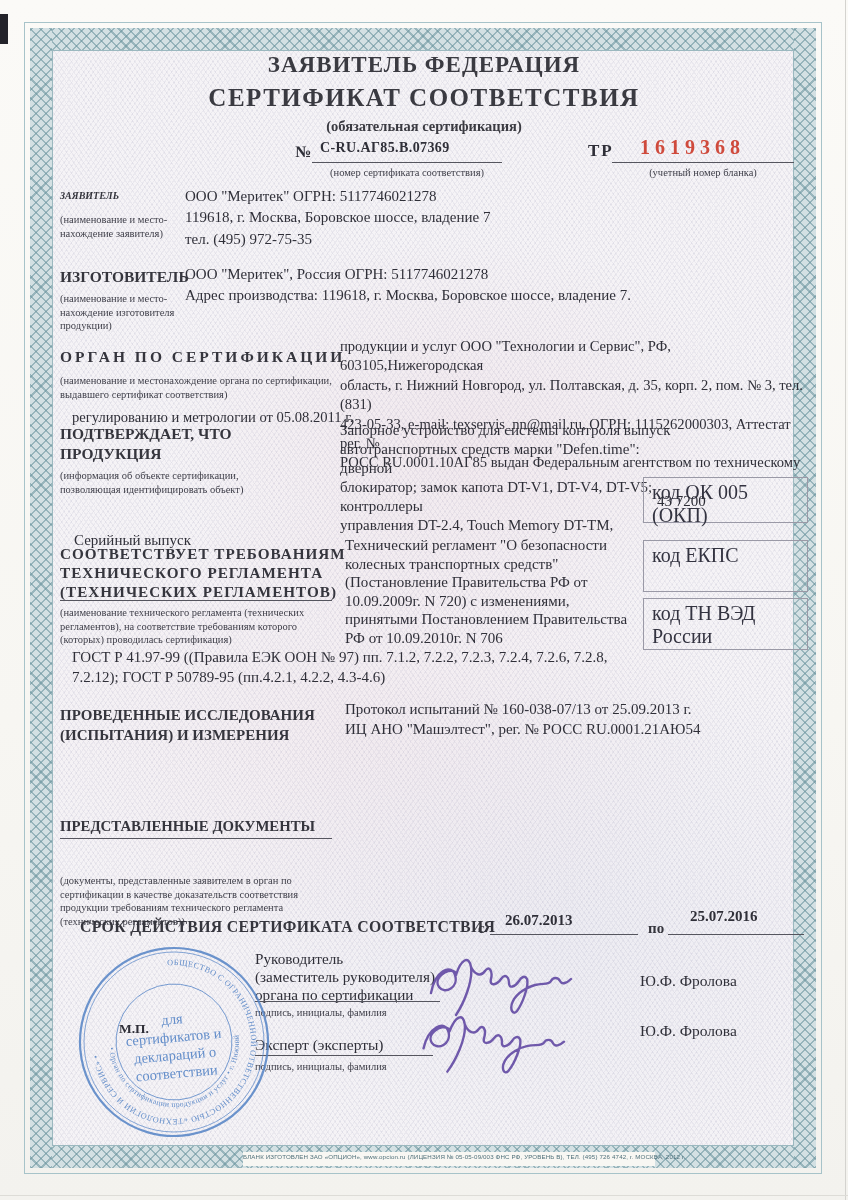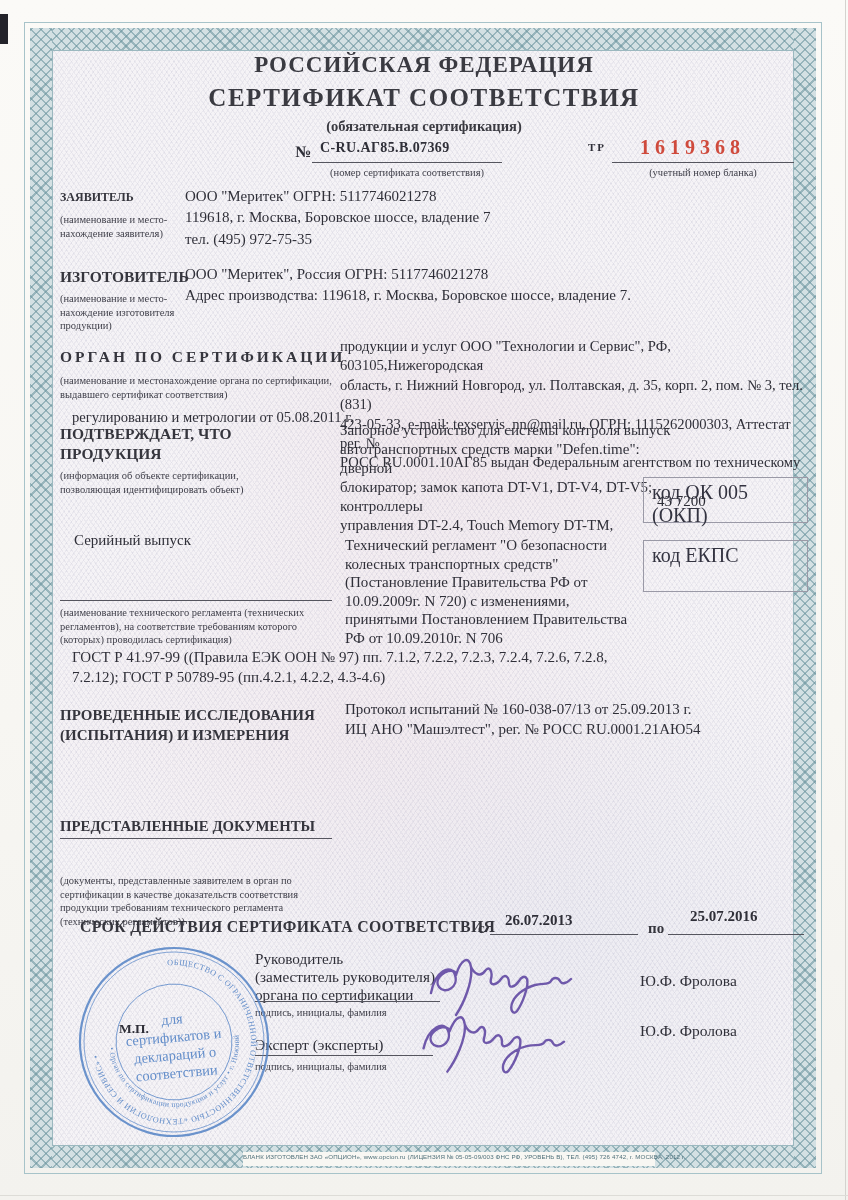--- a/index.html
+++ b/index.html
@@ -61,35 +61,35 @@
   <div class="abs frame-outer"></div>
   <div class="abs band band-top"></div>
   <div class="abs band band-bottom"></div>
   <div class="abs band band-left"></div>
   <div class="abs band band-right"></div>
   <div class="abs interior"></div>
   <div class="abs scan-mark"></div>
   <div class="abs page-edge-r"></div>
   <div class="abs page-edge-b"></div>
 
-  <div class="abs title" style="top:52px; font-size:23px; letter-spacing:1px;">РОССИЙСКАЯ ФЕДЕРАЦИЯ</div>
+  <div class="abs title" style="top:52px; font-size:23px; letter-spacing:1px;">ЗАЯВИТЕЛЬ ФЕДЕРАЦИЯ</div>
   <div class="abs title" style="top:84px; font-size:25px; letter-spacing:1.5px;">СЕРТИФИКАТ СООТВЕТСТВИЯ</div>
   <div class="abs title" style="top:118px; font-size:14.5px;">(обязательная сертификация)</div>
 
   <div class="abs" style="left:295px; top:143px; font-size:16px; font-weight:bold;">№</div>
   <div class="abs" style="left:320px; top:140px; font-size:14px; font-weight:bold; letter-spacing:0.4px;">C-RU.АГ85.B.07369</div>
   <div class="uline" style="left:312px; top:162px; width:190px;"></div>
   <div class="abs cap" style="left:312px; top:166px; width:190px; text-align:center;">(номер сертификата соответствия)</div>
 
-  <div class="abs" style="left:588px; top:141px; font-size:11px; font-weight:bold; letter-spacing:2px;">ТР</div>
+  <div class="abs" style="left:588px; top:141px; font-size:17px; font-weight:bold; letter-spacing:2px;">ТР</div>
   <div class="abs red" style="left:640px; top:136px; font-size:20px; font-weight:bold; letter-spacing:5px; font-family:Liberation Serif, serif;">1619368</div>
   <div class="uline" style="left:612px; top:162px; width:182px;"></div>
   <div class="abs cap" style="left:622px; top:166px; width:162px; text-align:center;">(учетный номер бланка)</div>
 
-  <div class="abs lbl" style="left:60px; top:190px; font-size:12px;">ЗАЯВИТЕЛЬ</div>
+  <div class="abs lbl" style="left:60px; top:190px; font-size:10px;font-style:italic;">ЗАЯВИТЕЛЬ</div>
   <div class="abs cap ml" style="left:60px; top:213px;">(наименование и место-
 нахождение  заявителя)</div>
   <div class="abs val ml" style="left:185px; top:186px; width:570px;">ООО "Меритек"    ОГРН: 5117746021278
 119618, г. Москва, Боровское шоссе, владение 7
 тел. (495) 972-75-35</div>
 
   <div class="abs lbl" style="left:60px; top:268px; font-size:15.5px;">ИЗГОТОВИТЕЛЬ</div>
   <div class="abs cap ml" style="left:60px; top:292px;">(наименование и место-
 нахождение изготовителя
 продукции)</div>
@@ -115,21 +115,27 @@
 блокиратор; замок капота DT-V1, DT-V4, DT-V5; контроллеры
 управления DT-2.4, Touch Memory DT-TM,</div>
 
   <div class="codebox" style="top:477px; height:44px;">
     <div class="cb-label">код ОК 005 (ОКП)</div>
     <div class="cb-value">43 7200</div>
   </div>
   <div class="codebox" style="top:540px; height:50px;">
     <div class="cb-label">код ЕКПС</div>
   </div>
-
+  <div class="codebox" style="top:598px; height:50px;">
+    <div class="cb-label">код ТН ВЭД России</div>
+  </div>
+
+  <div class="abs lbl ml" style="left:60px; top:544px; font-size:15.2px; letter-spacing:1px; line-height:1.26;">СООТВЕТСТВУЕТ ТРЕБОВАНИЯМ
+ТЕХНИЧЕСКОГО  РЕГЛАМЕНТА
+(ТЕХНИЧЕСКИХ  РЕГЛАМЕНТОВ)</div>
   <div class="uline" style="left:60px; top:600px; width:272px;"></div>
   <div class="abs cap ml" style="left:60px; top:606px; width:285px;">(наименование технического регламента (технических
 регламентов), на соответствие требованиям которого
 (которых) проводилась сертификация)</div>
   <div class="abs val ml" style="left:345px; top:536px; width:320px; line-height:1.24;">Технический регламент "О безопасности
 колесных транспортных средств"
 (Постановление Правительства РФ от
 10.09.2009г. N 720) с изменениями,
 принятыми Постановлением Правительства
 РФ от 10.09.2010г. N 706</div>

